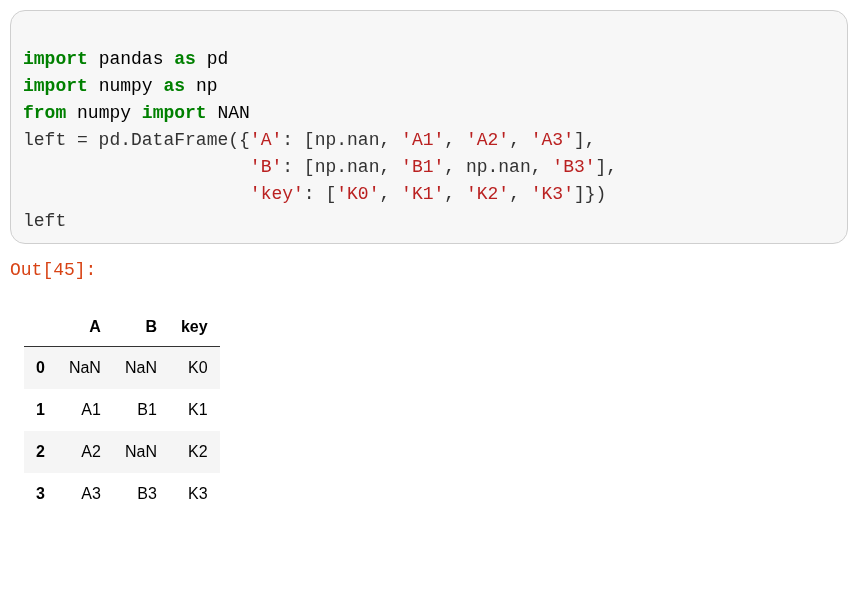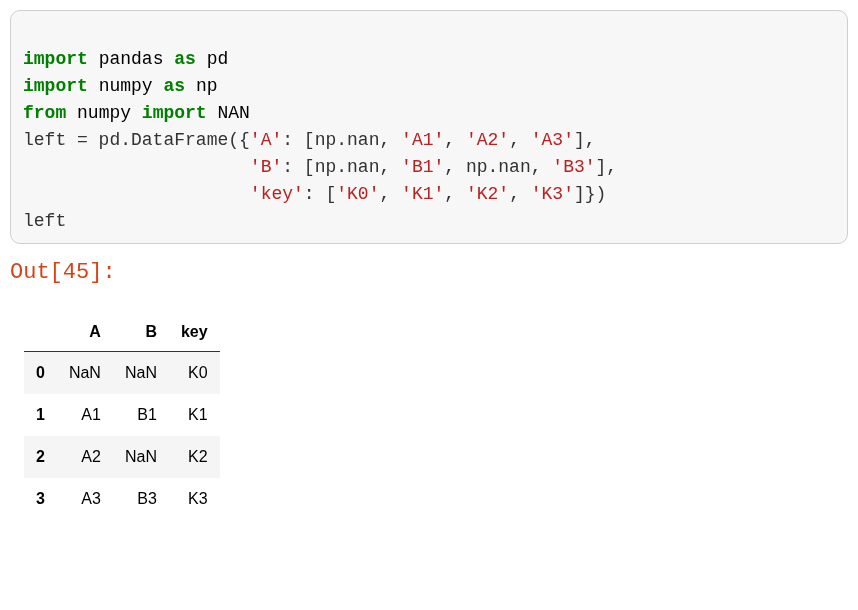--- a/index.html
+++ b/index.html
@@ -6,36 +6,36 @@
     font-family: "Consolas", "Courier New", monospace;
     font-size: 18px;
     margin: 0;
     padding: 10px;
     background: #fff;
     color: #000;
   }
   .code-cell {
     background: #f7f7f7;
     border: 1px solid #cfcfcf;
-    border-radius: 10px;
+    border-radius: 15px;
     padding: 8px 12px;
     white-space: pre;
     line-height: 1.5;
     margin-bottom: 16px;
     overflow-x: auto;
   }
   .kw   { color: #008000; font-weight: bold; }   
   .name { color: #000; }
   .str  { color: #ba2121; }                       
   .plain{ color: #333; }
 
   .out-label {
     font-family: "Consolas", "Courier New", monospace;
     color: #d84315;
-    font-size: 22px;
+    font-size: 18px;
     margin: 8px 0 28px 0;
   }
 
   .df-table {
     border-collapse: collapse;
     font-family: Arial, sans-serif;
     font-size: 16px;
     margin-left: 14px;
   }
   .df-table thead th {

